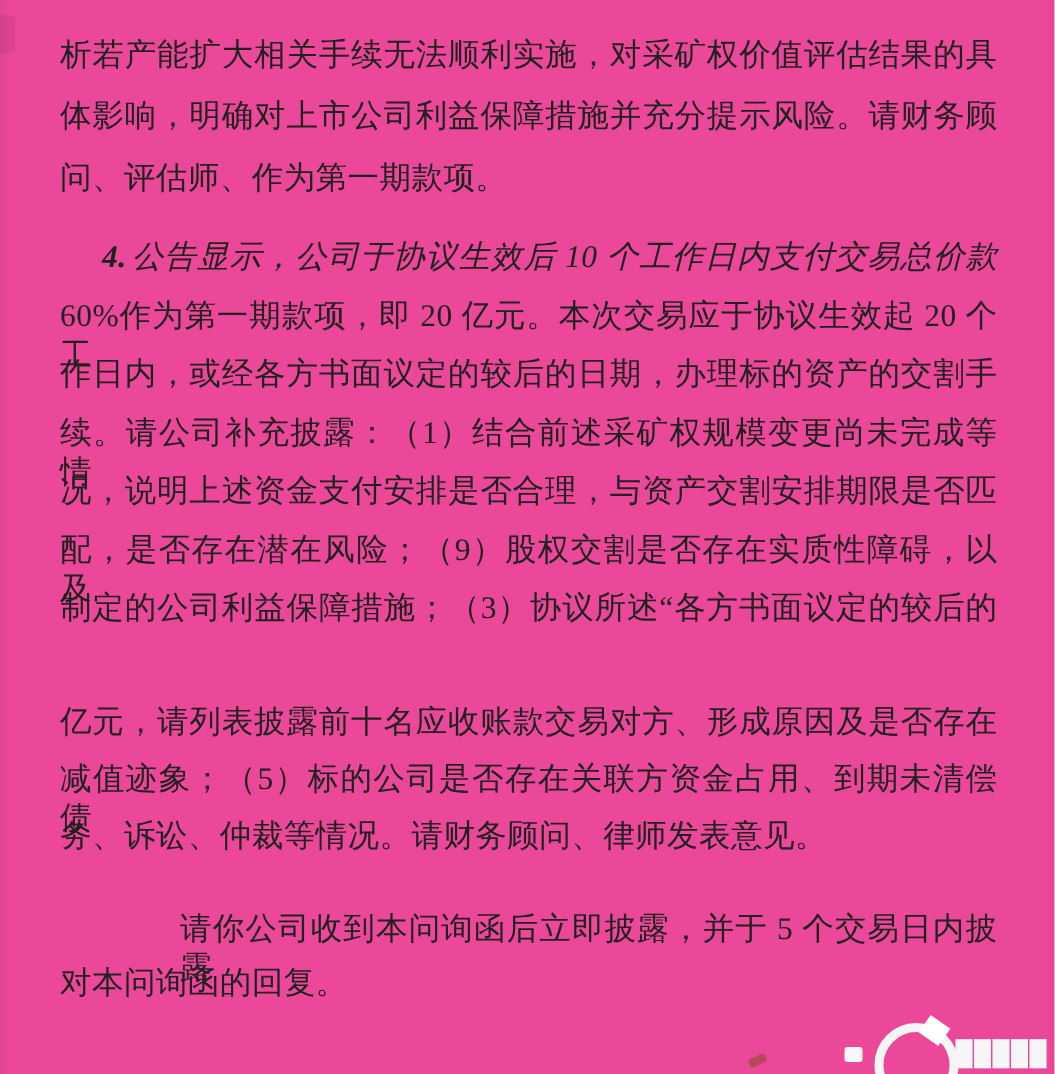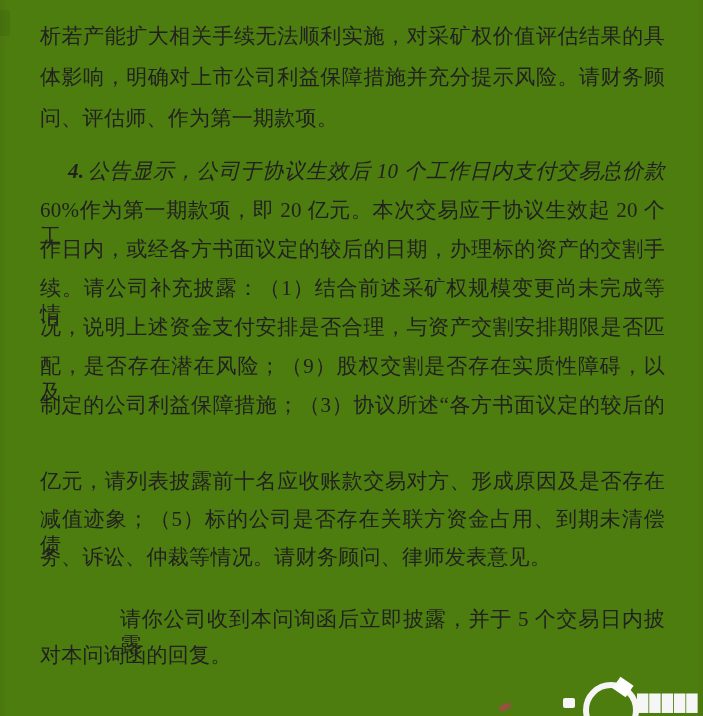--- a/index.html
+++ b/index.html
@@ -4,21 +4,21 @@
 <style>
   html, body {
     margin: 0;
     padding: 0;
     background: #ffffff;
   }
   .page {
     position: relative;
     width: 703px;
     height: 716px;
-    background: #4d7c0f;
+    background: #ec4899;
     overflow: hidden;
     font-family: "Liberation Serif", "DejaVu Serif", serif;
   }
   .line {
     position: absolute;
     left: 40px;
     width: 625px;
     box-sizing: border-box;
     font-size: 21px;
     line-height: 26px;

